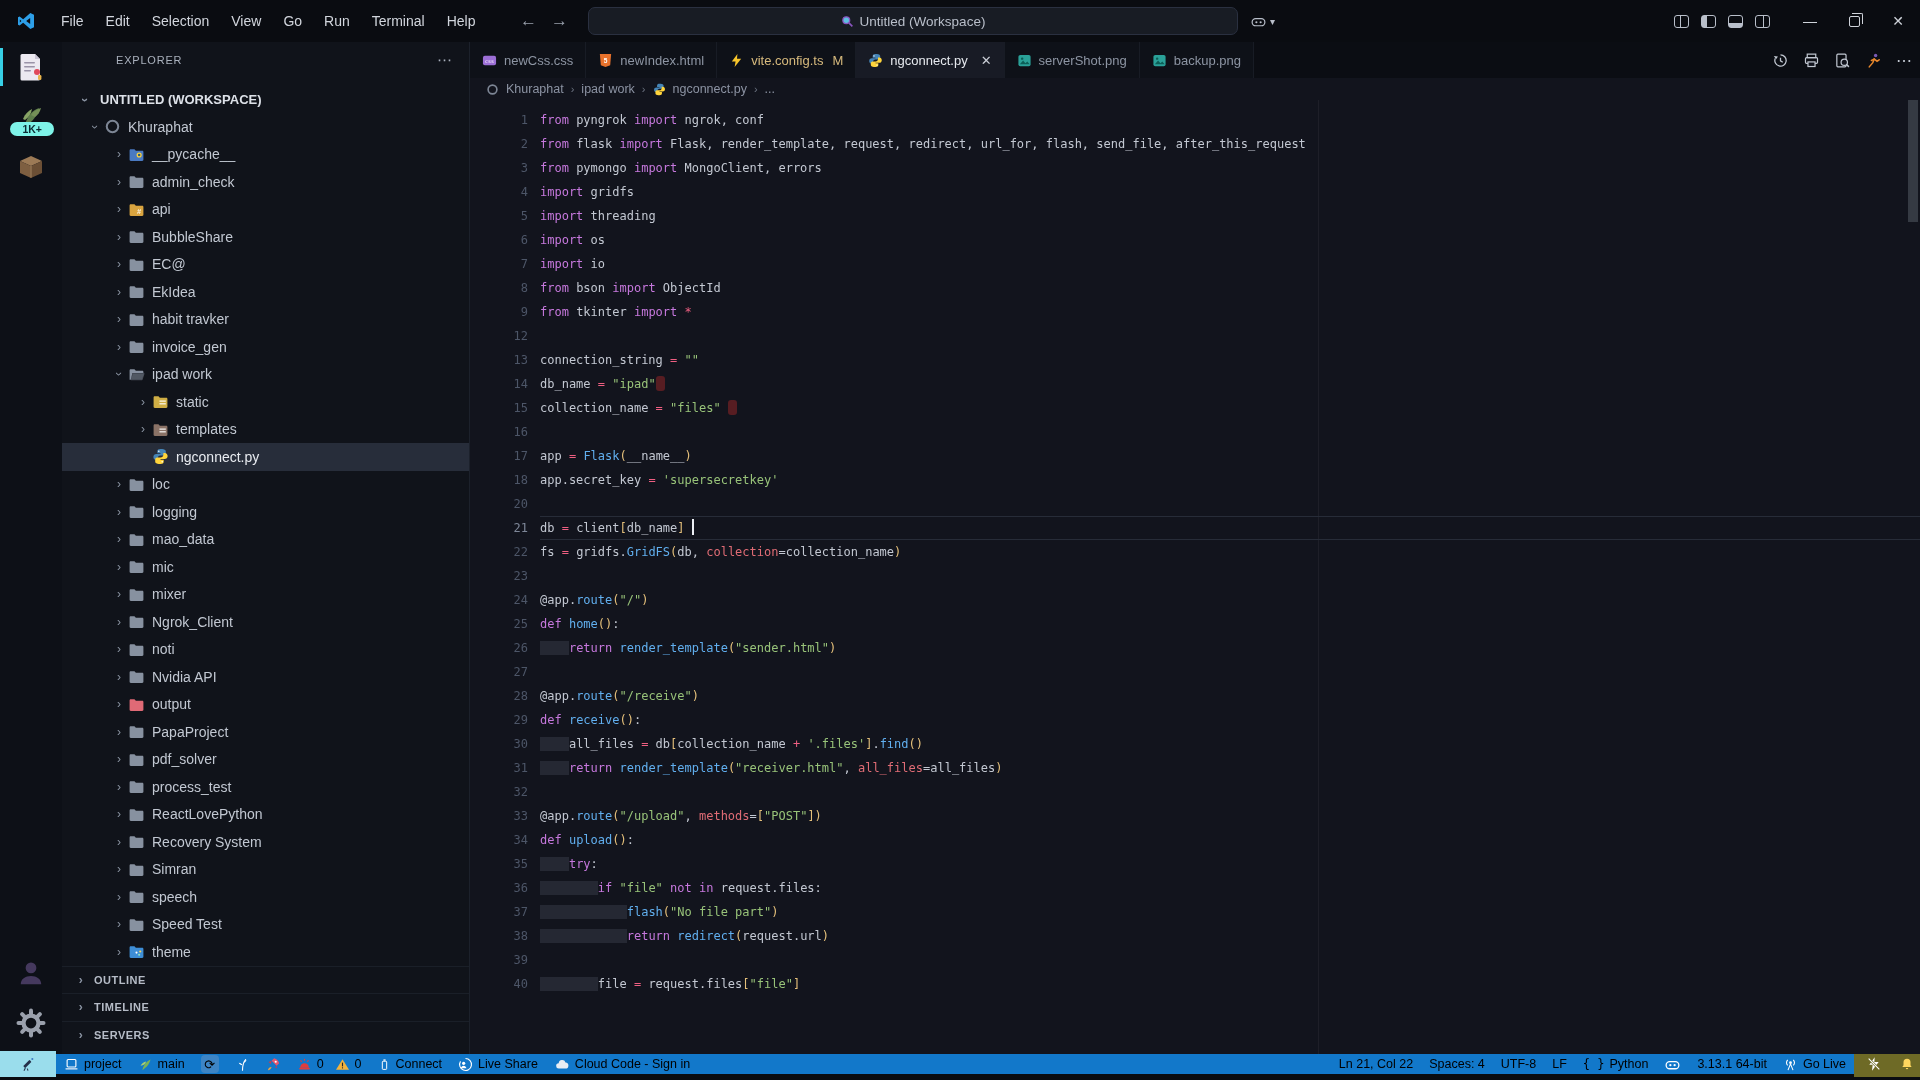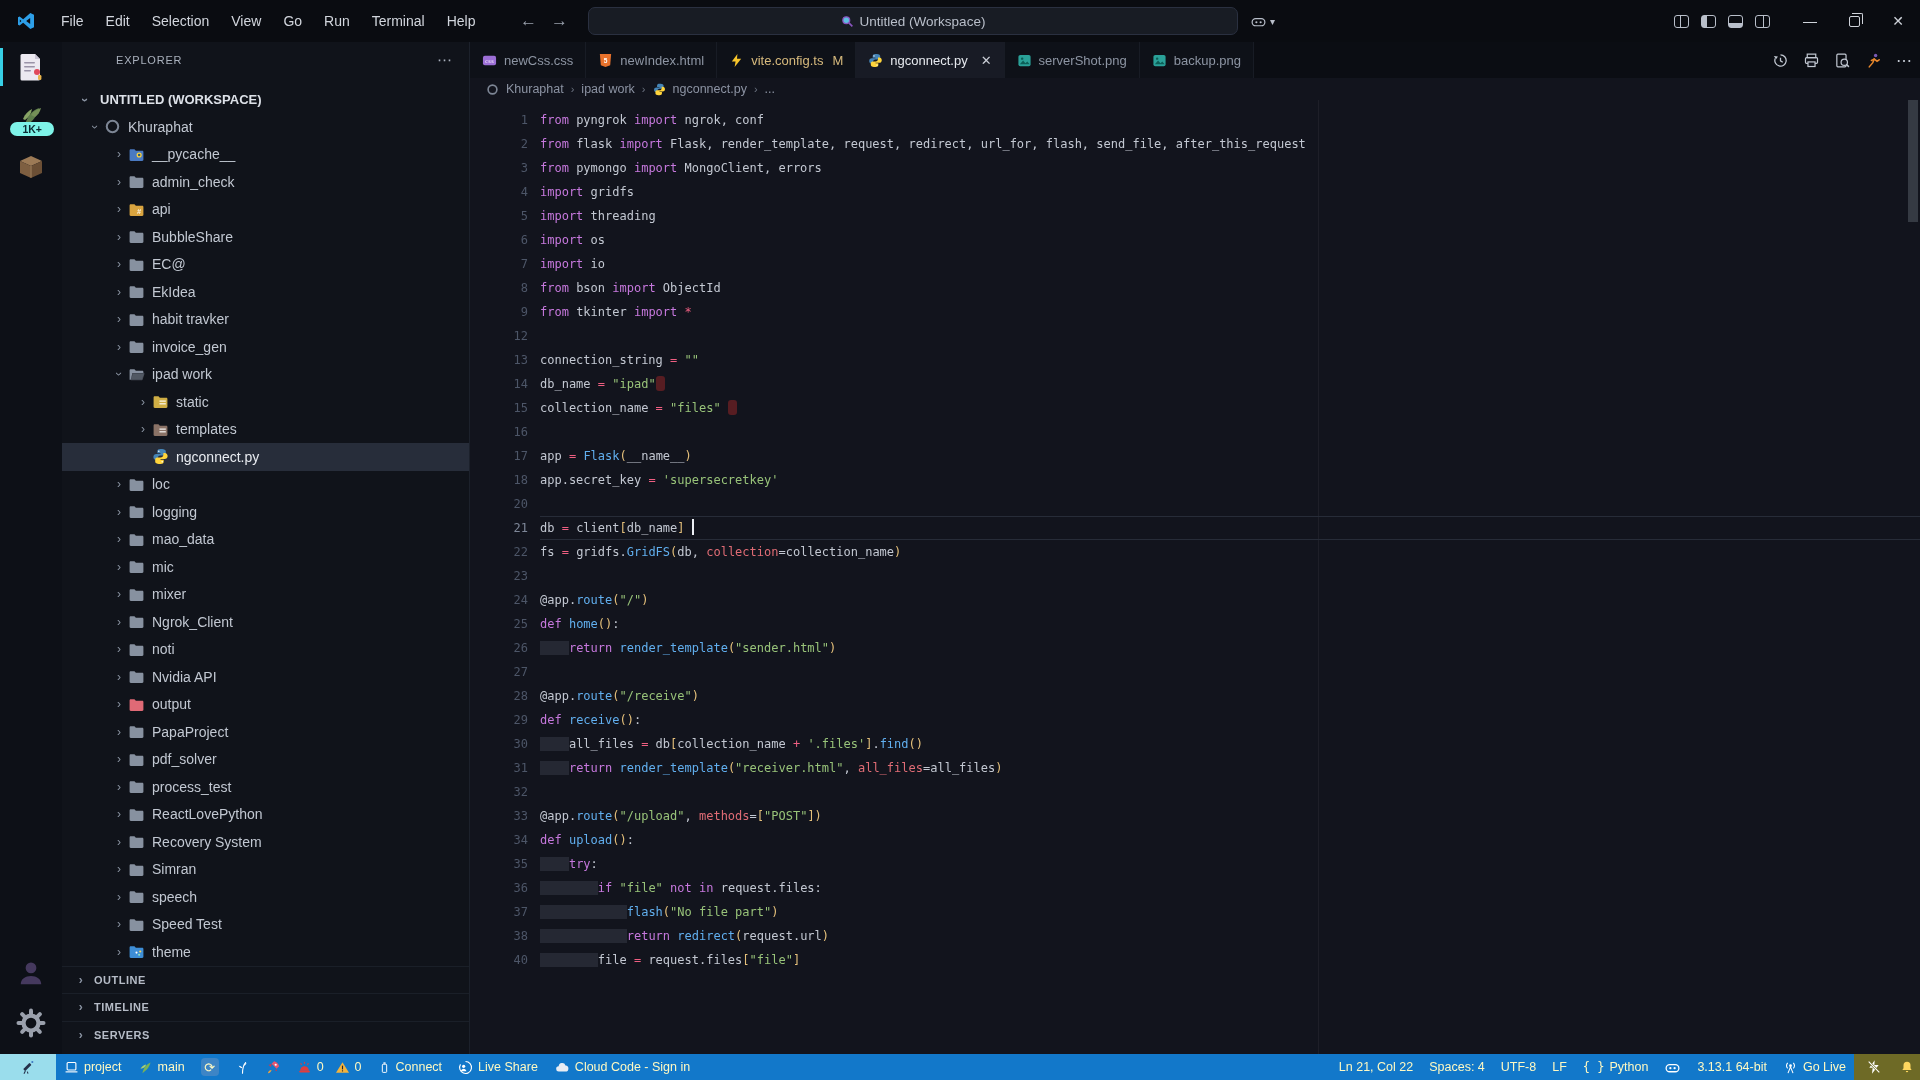--- a/index.html
+++ b/index.html
@@ -80,21 +80,21 @@
   .tok-o { color:#ef5f82; }
   .tok-p { color:#e06c75; }
   .tok-b { color:#e5c07b; }
   .indent-hl { background:rgba(125,135,155,.18); }
   .trailing-box { display:inline-block; width:9px; height:15px; background:#571d22; border-radius:3px; vertical-align:middle; margin-top:-3px; }
   .cursor { display:inline-block; width:2px; height:16px; background:#eceff4; vertical-align:middle; margin-top:-3px; }
   .ruler { position:absolute; top:0; bottom:0; left:848px; width:1px; background:rgba(255,255,255,.05); }
   .v-scroll { position:absolute; right:2px; top:0; width:10px; height:122px; background:rgba(120,128,140,.35); }
 
   
-  .statusbar { height:26px; background:#1278ca; display:flex; align-items:center; color:#fef9c3; font-size:12.5px; }
+  .statusbar { height:20px; background:#1278ca; display:flex; align-items:center; color:#000000; font-size:12.5px; }
   .st-item { display:flex; align-items:center; gap:5px; padding:0 8px; height:26px; cursor:default; white-space:nowrap; }
   .st-remote { background:#9addec; width:56px; justify-content:center; }
   .st-right { margin-left:auto; display:flex; align-items:center; }
   .st-hl { background:#6e6a26; }
   .sync-badge { background:#3d85c6; border-radius:4px; width:18px; height:18px; display:flex; align-items:center; justify-content:center; font-size:13px; }
   svg { display:block; }
 </style>
 </head>
 <body>
 
@@ -752,20 +752,24 @@
           </div>
           <div class="code-line">
             <div class="gutter">37</div>
             <div class="line-body"><span class="indent-hl">            </span><span class="tok-f">flash</span><span class="tok-b">(</span><span class="tok-s">"No file part"</span><span class="tok-b">)</span></div>
           </div>
           <div class="code-line">
             <div class="gutter">38</div>
             <div class="line-body"><span class="indent-hl">            </span><span class="tok-k">return</span><span class="tok-t"> </span><span class="tok-f">redirect</span><span class="tok-b">(</span><span class="tok-t">request.url</span><span class="tok-b">)</span></div>
           </div>
           <div class="code-line">
+            <div class="gutter">39</div>
+            <div class="line-body"></div>
+          </div>
+          <div class="code-line">
             <div class="gutter">40</div>
             <div class="line-body"><span class="indent-hl">        </span><span class="tok-t">file </span><span class="tok-o">=</span><span class="tok-t"> request.files</span><span class="tok-b">[</span><span class="tok-s">"file"</span><span class="tok-b">]</span></div>
           </div>
         </div>
       <div class="v-scroll"></div>
     </div>
   </div>
 </div>
 
 <div class="statusbar">

